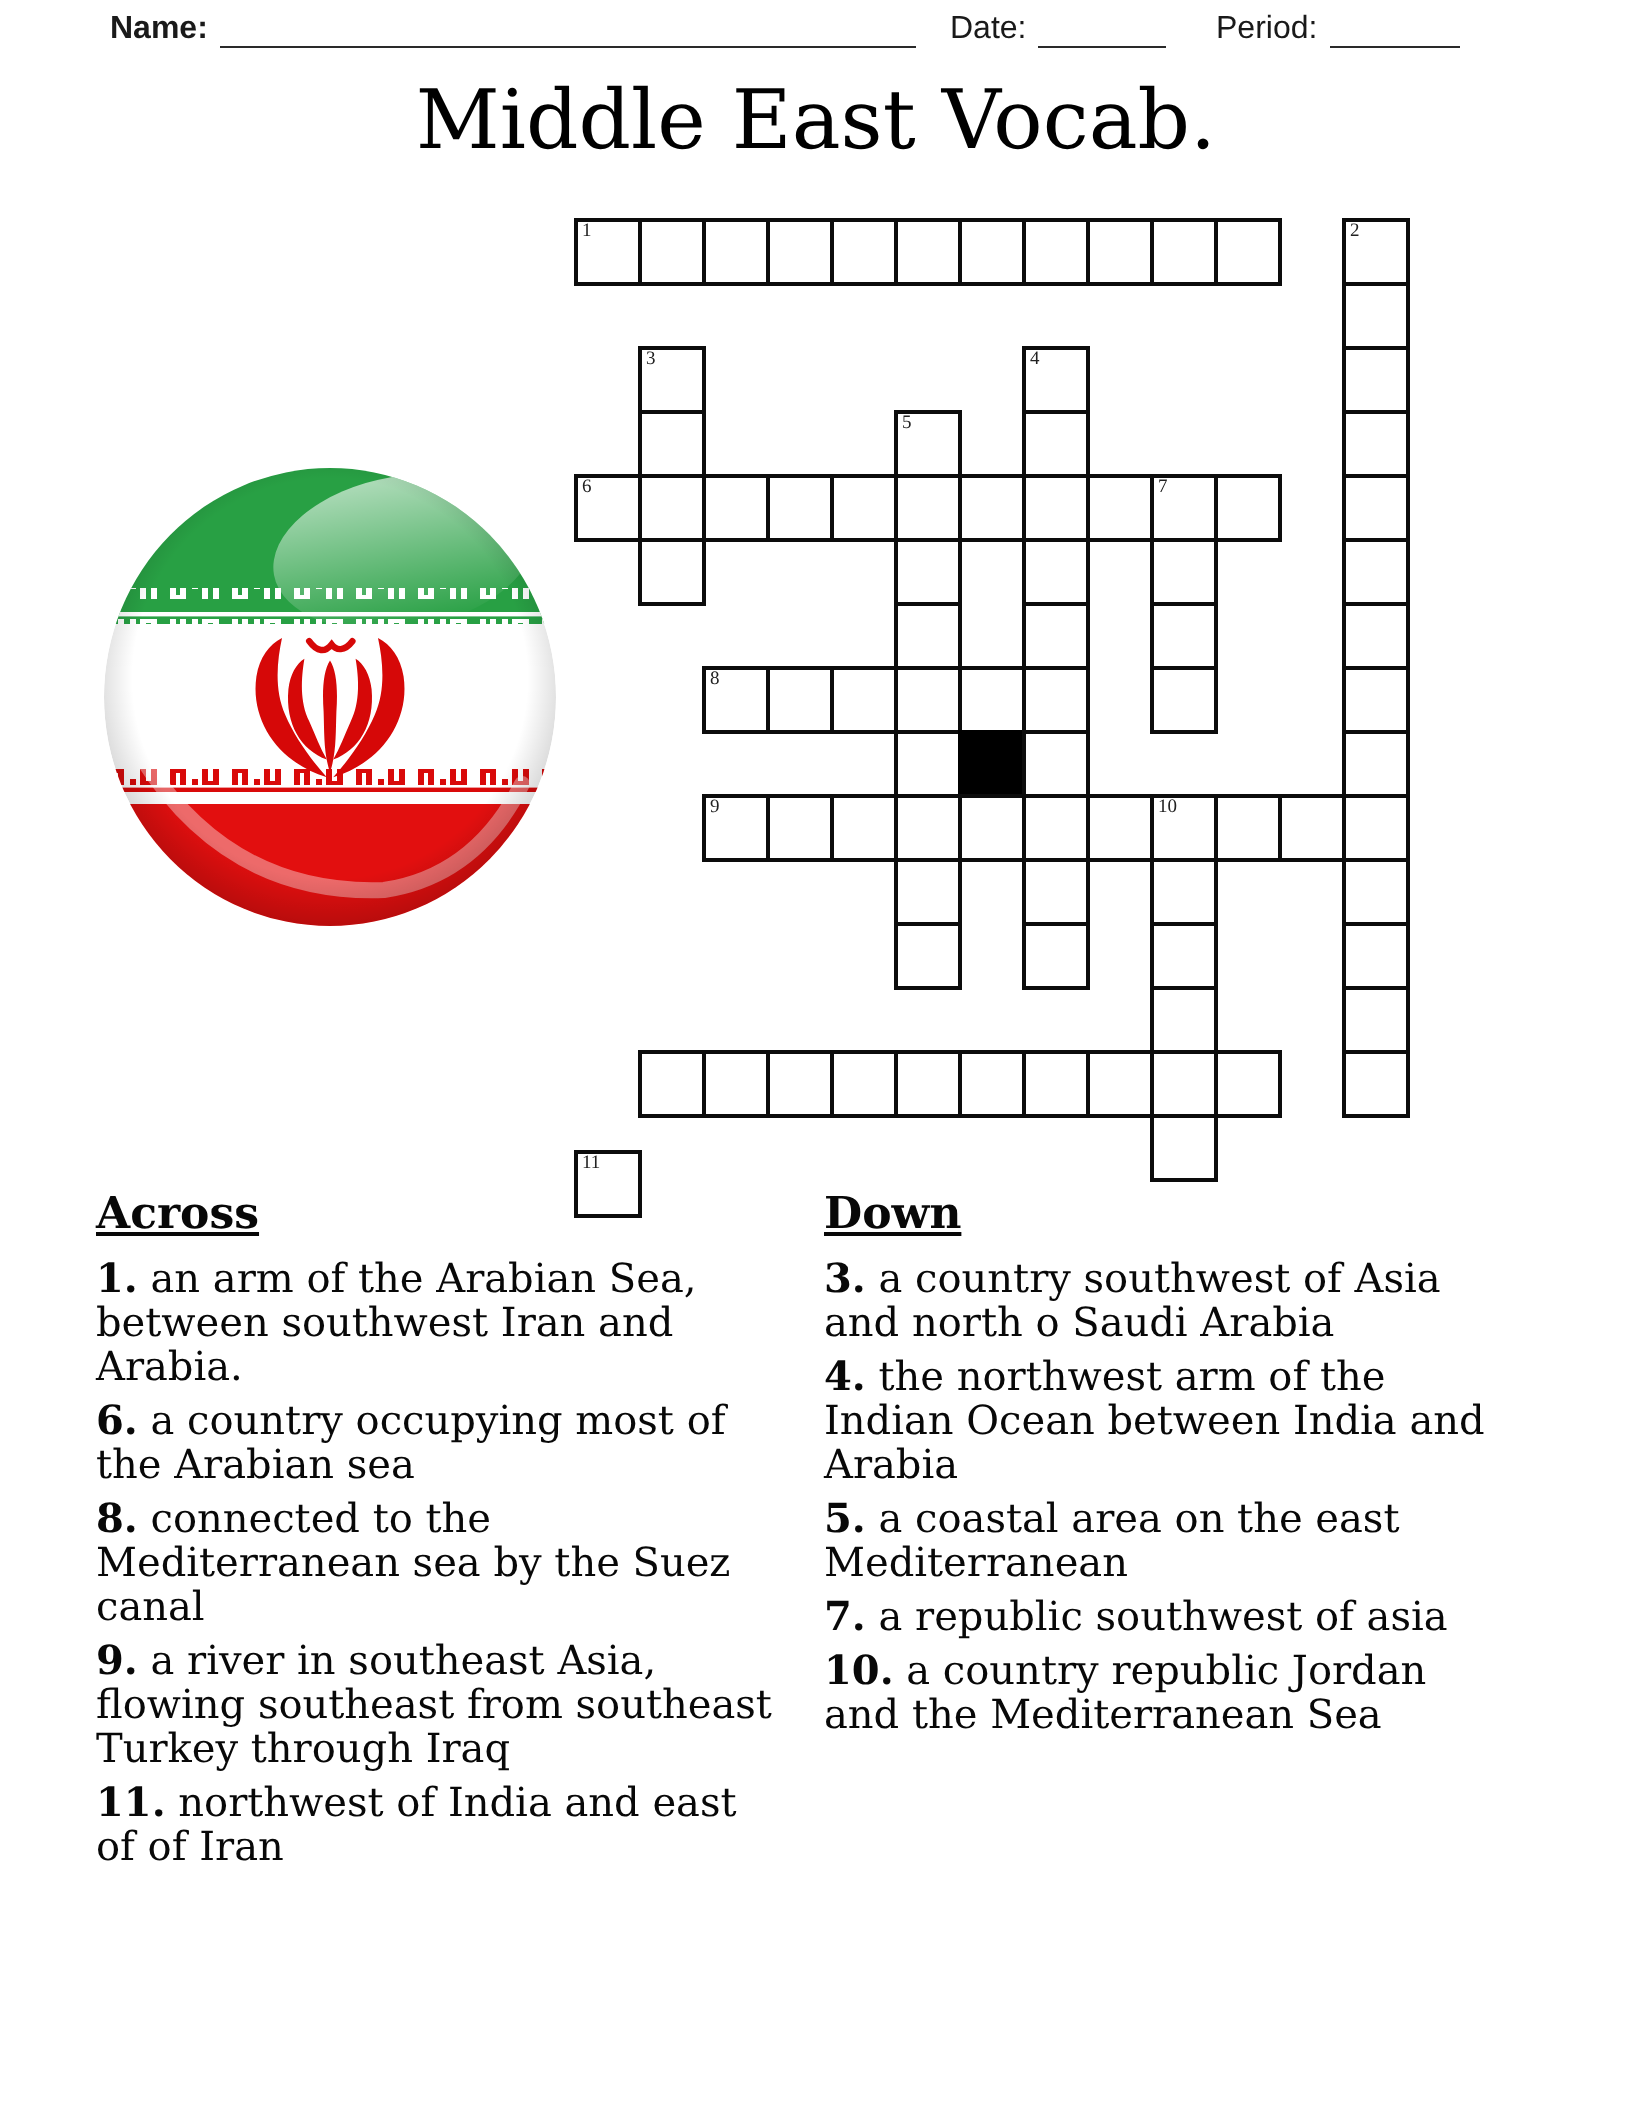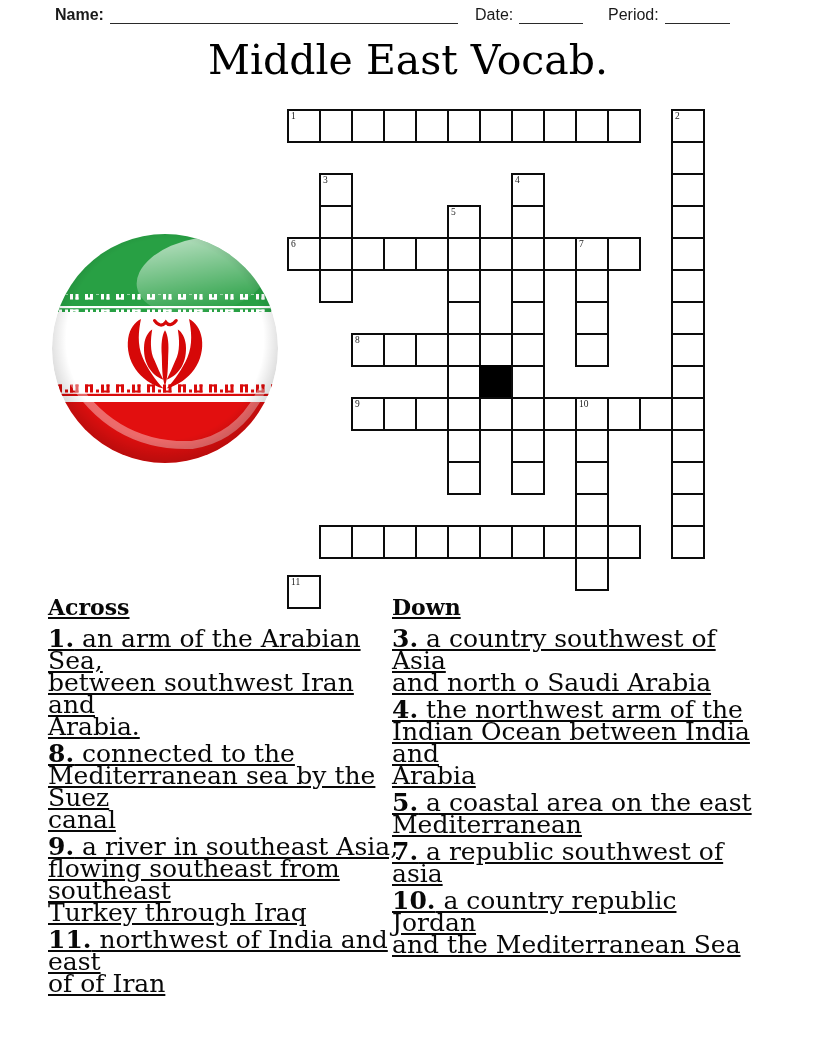--- a/index.html
+++ b/index.html
@@ -22,24 +22,24 @@
   #grid{position:absolute;left:287px;top:109px;width:418px;height:482px;}
   .cell{position:absolute;width:34px;height:34px;box-sizing:border-box;
         border:2px solid #0c0c0c;background:#fff;}
   .cell.black{background:#000;border-color:#000;}
   .cell .num{position:absolute;top:0px;left:2px;font-family:"Liberation Serif",serif;
              font-size:9.5px;line-height:11px;color:#222;}
 
   
   .clues{position:absolute;top:594px;font-family:"DejaVu Serif",serif;color:#080808;}
   #across-col{left:48px;width:352px;}
-  #down-col{left:392px;width:368px;}
+  #down-col{left:412px;width:368px;}
   .clues h2{margin:0 0 8px 0;font-size:22px;line-height:26px;text-decoration:underline;
             font-weight:bold;font-family:"DejaVu Serif",serif;}
-  .clue{margin:0 0 5px 0;font-size:25px;line-height:22px;text-decoration:underline;}
+  .clue{margin:0 0 5px 0;font-size:20px;line-height:22px;}
   .clue .clue-num{font-weight:bold;}
   .clue .clue-text{white-space:pre-line;}
 
   
   #flag{position:absolute;left:52px;top:234px;width:226px;height:229px;}
 </style>
 </head>
 <body>
 
 <div id="page">
@@ -234,20 +234,22 @@
       <div class="cell" style="left: 384px; top: 416px;"></div>
       <div class="cell" style="left: 288px; top: 448px;"></div>
     </div>
 
   <div class="clues" id="across-col">
     <h2>Across</h2>
     <div id="across-list">
         <p class="clue"><b class="clue-num">1.</b><span class="clue-text"> an arm of the Arabian Sea,
 between southwest Iran and
 Arabia.</span></p>
+        <p class="clue"><b class="clue-num">6.</b><span class="clue-text"> a country occupying most of
+the Arabian sea</span></p>
         <p class="clue"><b class="clue-num">8.</b><span class="clue-text"> connected to the
 Mediterranean sea by the Suez
 canal</span></p>
         <p class="clue"><b class="clue-num">9.</b><span class="clue-text"> a river in southeast Asia,
 flowing southeast from southeast
 Turkey through Iraq</span></p>
         <p class="clue"><b class="clue-num">11.</b><span class="clue-text"> northwest of India and east
 of of Iran</span></p>
       </div>
   </div>

